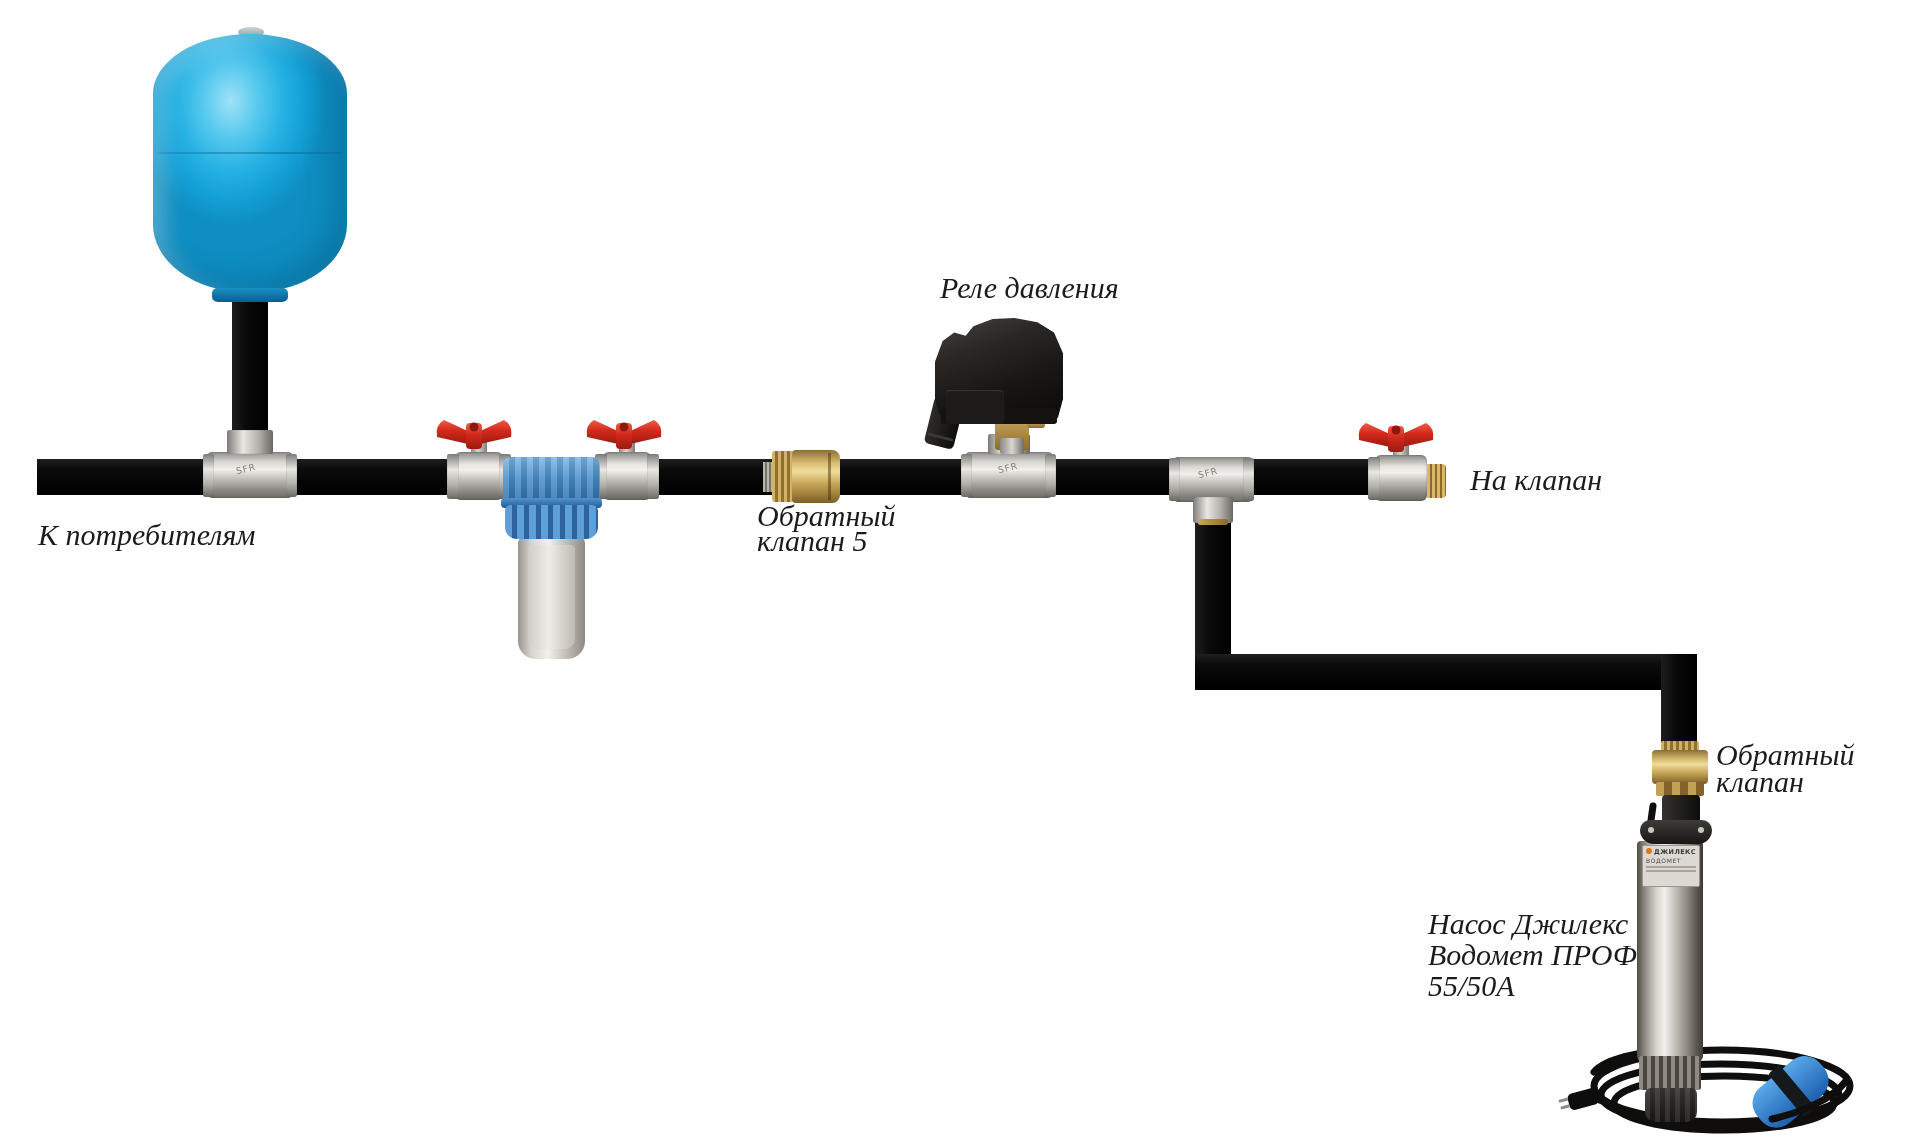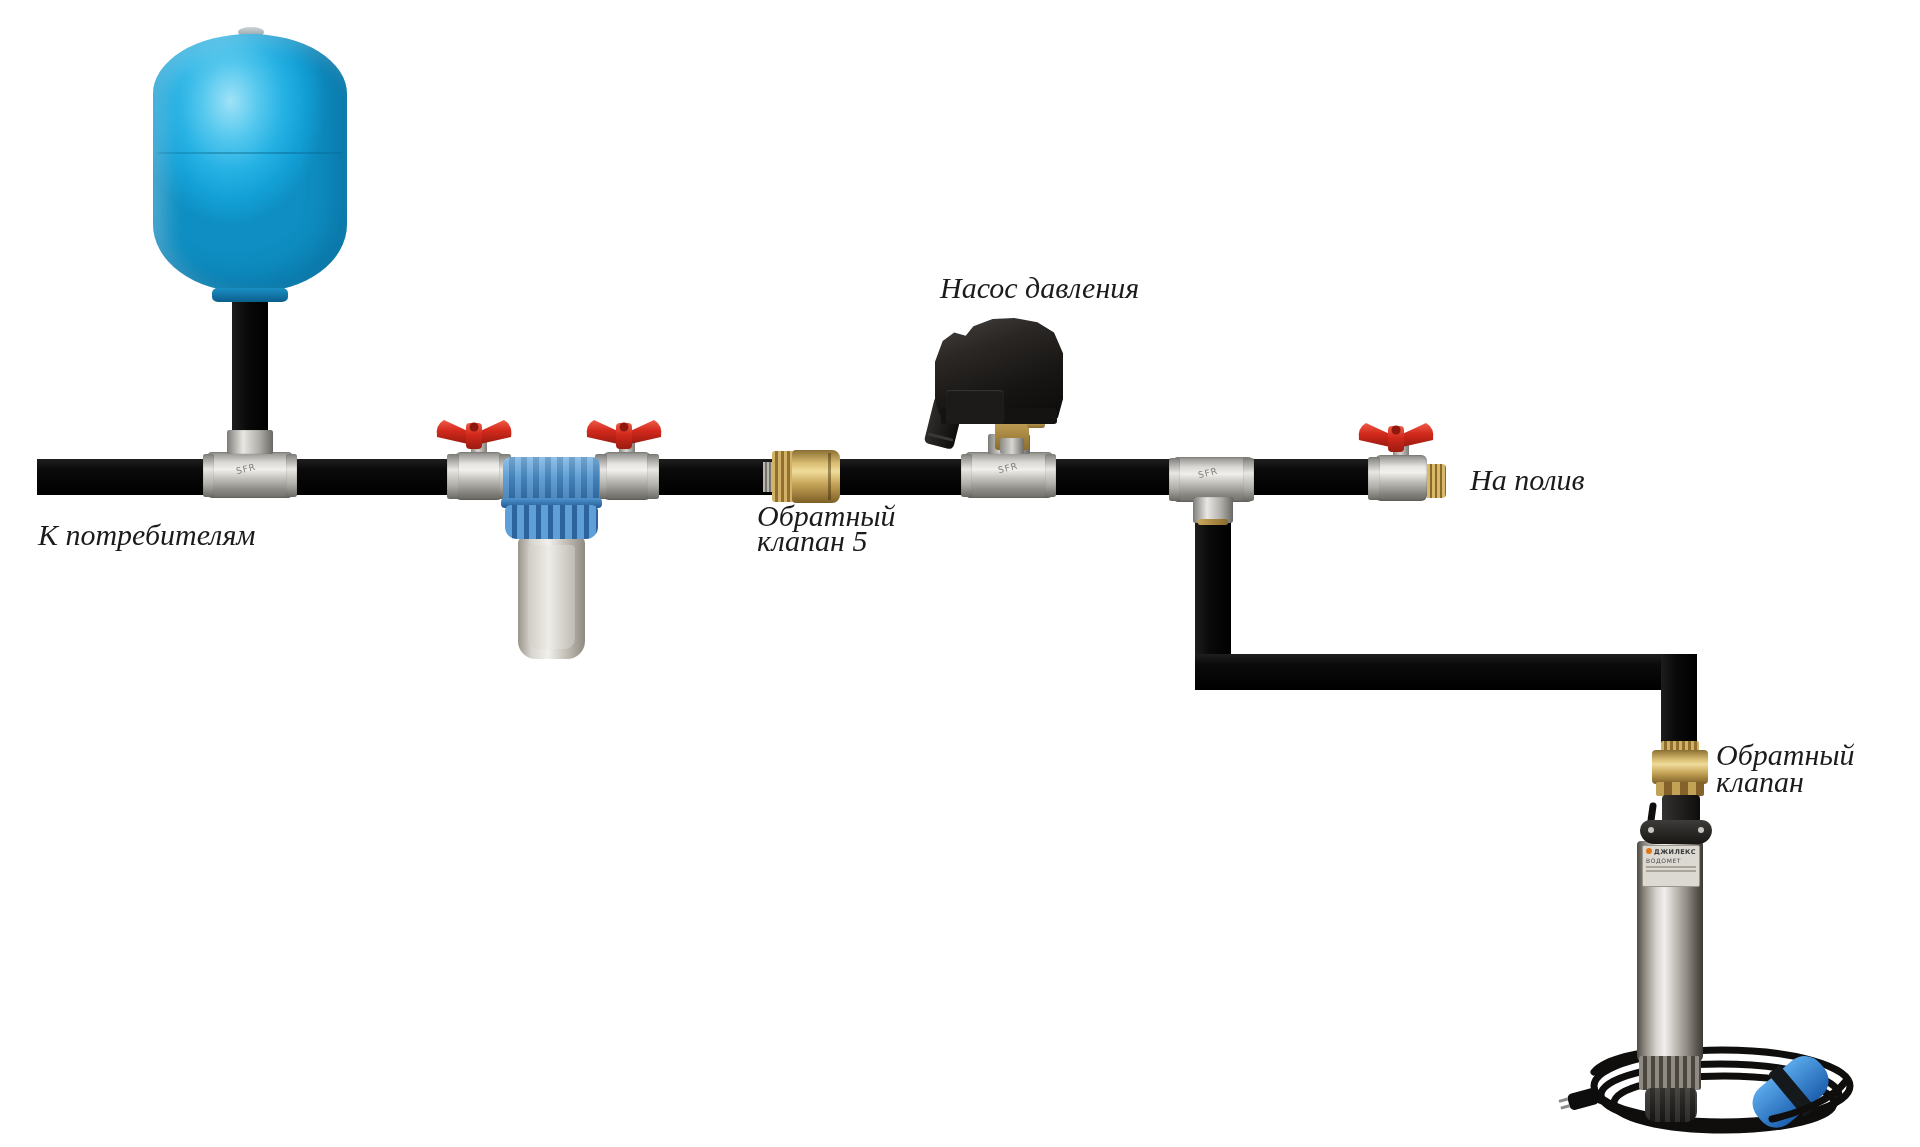--- a/index.html
+++ b/index.html
@@ -287,24 +287,29 @@
       <rect x="1559" y="1100" width="9" height="3" fill="#8b8b8b"></rect>
     </g>
     <g transform="rotate(-40 1792 1092)">
       <rect x="1750" y="1068" width="82" height="46" rx="20" fill="url(#floatGrad)"></rect>
       <rect x="1785" y="1063" width="15" height="56" rx="3" fill="#15191c"></rect>
     </g>
     <path d="M1772,1119 C1804,1112 1833,1098 1846,1081" fill="none" stroke="#0f0e0d" stroke-width="7" stroke-linecap="round"></path>
   </svg>
 
   <div class="lbl lbl-consumers">К потребителям</div>
-  <div class="lbl lbl-relay">Насос давления</div>
+  <div class="lbl lbl-relay">Реле давления</div>
   <div class="lbl lbl-cv2">
     <span>Обратный</span><br>
     <span>клапан 5</span>
   </div>
-  <div class="lbl lbl-irrigation">На полив</div>
+  <div class="lbl lbl-irrigation">На клапан</div>
   <div class="lbl lbl-cv-well">
     <span>Обратный</span><br>
     <span>клапан</span>
   </div>
+  <div class="lbl lbl-pump">
+    <span>Насос Джилекс</span><br>
+    <span>Водомет ПРОФ</span><br>
+    <span>55/50А</span>
+  </div>
 
 </div>
 
 </body></html>

